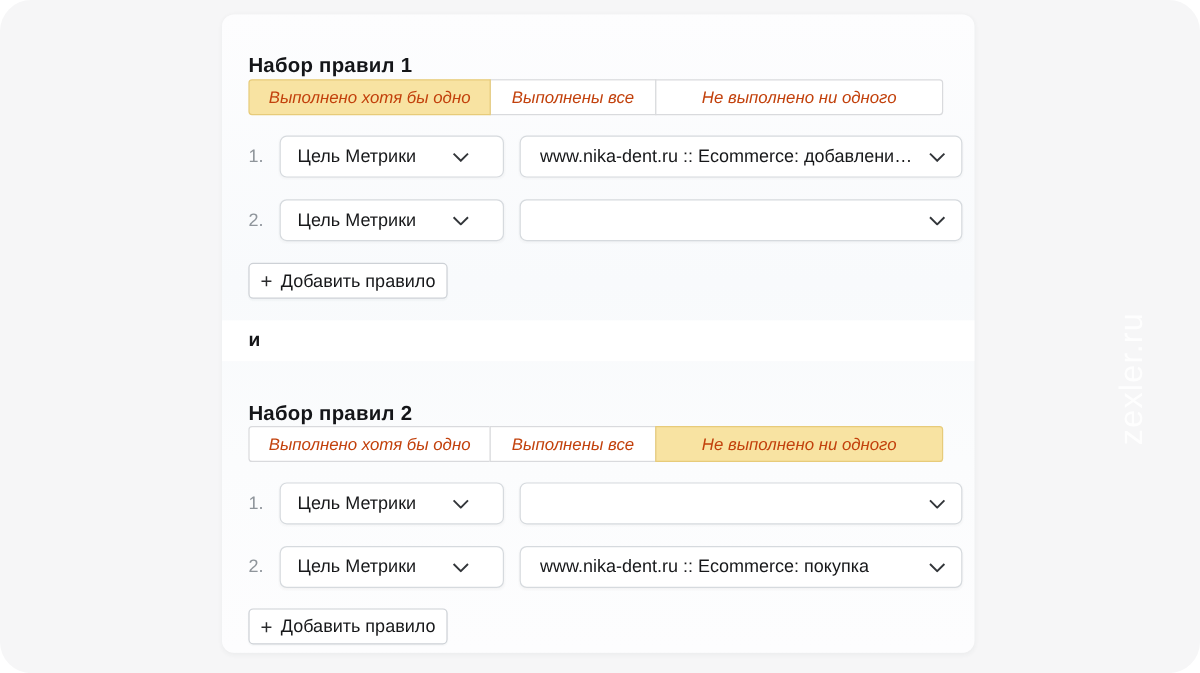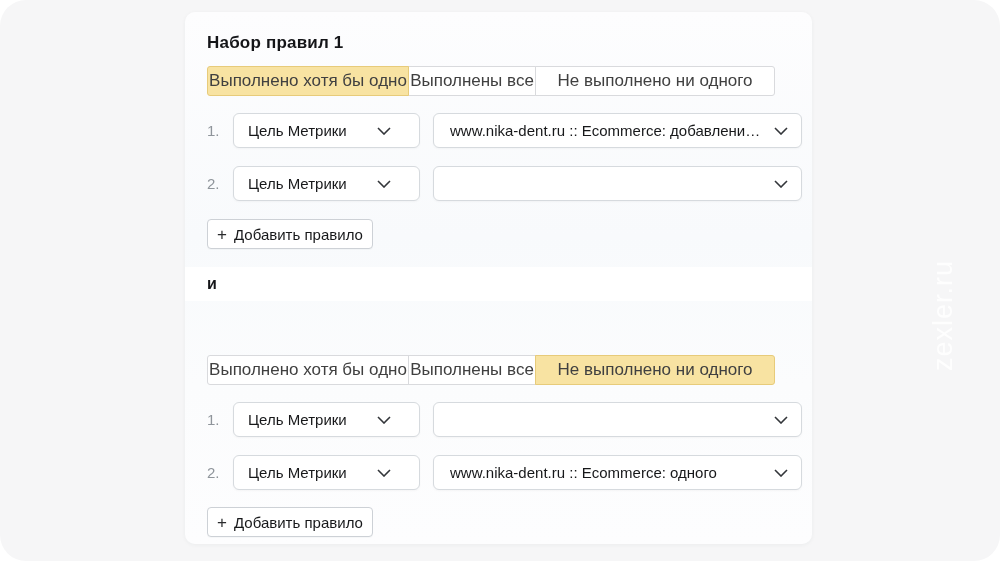--- a/index.html
+++ b/index.html
@@ -15,35 +15,35 @@
     border-radius:26px;
   }
   .card{
     position:absolute;left:185px;top:12px;width:627px;height:532px;
     background:linear-gradient(180deg,#fdfdfe 0%,#f8fafc 42%,#fbfcfd 70%,#fdfdfe 100%);
     border-radius:10px;
     box-shadow:0 1px 4px rgba(40,50,60,0.05);
   }
   .section-title{
     position:absolute;left:22px;
-    font-size:17px;font-weight:700;color:#141518;letter-spacing:.2px;
+    font-size:17px;font-weight:700;color:#141518;letter-spacing:.2px;margin-top:12px;
   }
   .tabs{
     position:absolute;left:22px;display:flex;height:30px;
   }
   .tab{
     height:30px;box-sizing:border-box;margin-left:-1px;
     border:1px solid #d9dadd;background:#ffffff;
     display:flex;align-items:center;justify-content:center;
-    font-size:17px;color:#404040;cursor:pointer;position:relative;
+    font-size:14px;color:#c2410c;cursor:pointer;position:relative;font-style:italic;
   }
   .tab:first-child{margin-left:0;border-radius:3px 0 0 3px;}
   .tab:last-child{border-radius:0 3px 3px 0;}
   .tab.selected{background:#f8e3a2;border-color:#e7cb7a;z-index:2;}
-  .tw1{width:202px}.tw2{width:128px}.tw3{width:240px}
+  .tw1{width:202px}.tw2{width:139px}.tw3{width:240px}
   .rule-num{
     position:absolute;left:22px;width:20px;
     font-size:15px;color:#8f959b;
   }
   .select{
     position:absolute;height:35px;box-sizing:border-box;
     background:#ffffff;border:1px solid #d6dade;border-radius:6px;
     display:flex;align-items:center;
     font-size:15px;color:#17181a;cursor:pointer;
     box-shadow:0 1px 2px rgba(40,50,60,0.04);
@@ -128,20 +128,21 @@
 
   <div class="add-btn" style="top:207px">
     <span class="plus">+</span>
     <span>Добавить правило</span>
   </div>
 
   <div class="band">
     <span>и</span>
   </div>
 
+  <div class="section-title" style="top:311px">Набор правил 2</div>
 
   <div class="tabs" style="top:343px">
     <div class="tab tw1">Выполнено хотя бы одно</div>
     <div class="tab tw2">Выполнены все</div>
     <div class="tab tw3 selected">Не выполнено ни одного</div>
   </div>
 
   <div>
     <div class="rule-num" style="top:399px">1.</div>
     <div class="select select-type" style="top:390px">
@@ -165,21 +166,21 @@
     <div class="rule-num" style="top:452px">2.</div>
     <div class="select select-type" style="top:443px">
       <span class="label">Цель Метрики</span>
       <span class="chev">
         <svg width="14" height="8" viewBox="0 0 14 8">
             <path d="M1 1l6 6 6-6" fill="none" stroke="#33363a" stroke-width="1.6"></path>
           </svg>
       </span>
     </div>
     <div class="select select-goal" style="top:443px">
-      <span class="label">www.nika-dent.ru :: Ecommerce: одного</span>
+      <span class="label">www.nika-dent.ru :: Ecommerce: покупка</span>
       <span class="chev">
         <svg width="14" height="8" viewBox="0 0 14 8">
             <path d="M1 1l6 6 6-6" fill="none" stroke="#33363a" stroke-width="1.6"></path>
           </svg>
       </span>
     </div>
   </div>
 
   <div class="add-btn" style="top:495px">
     <span class="plus">+</span>

